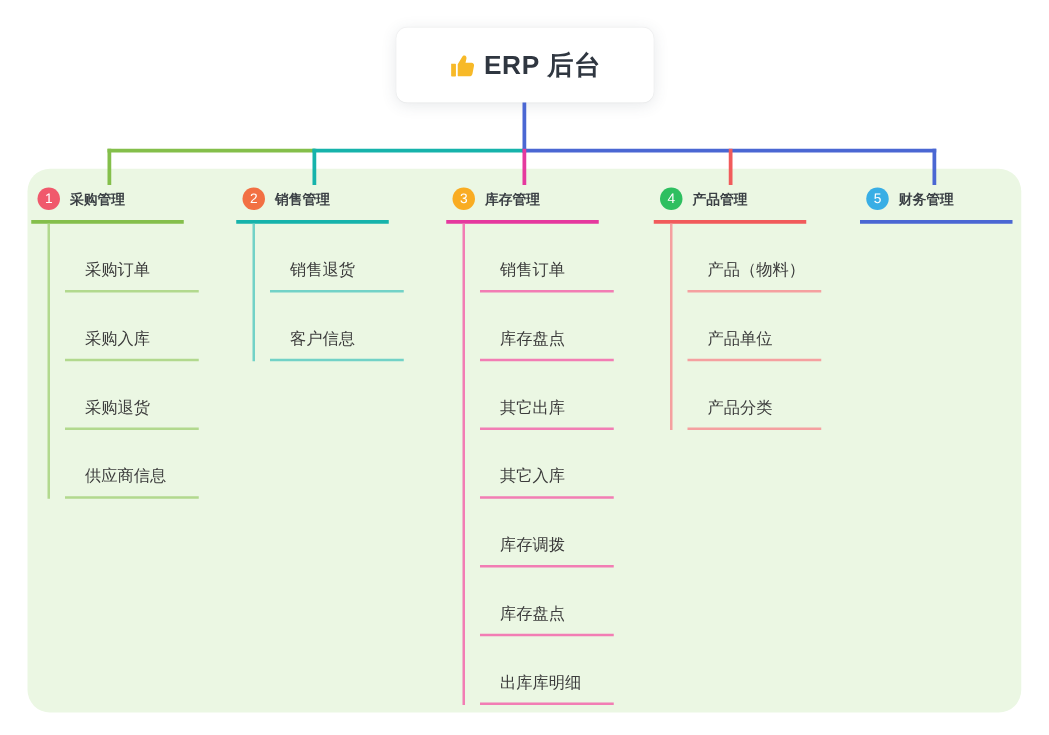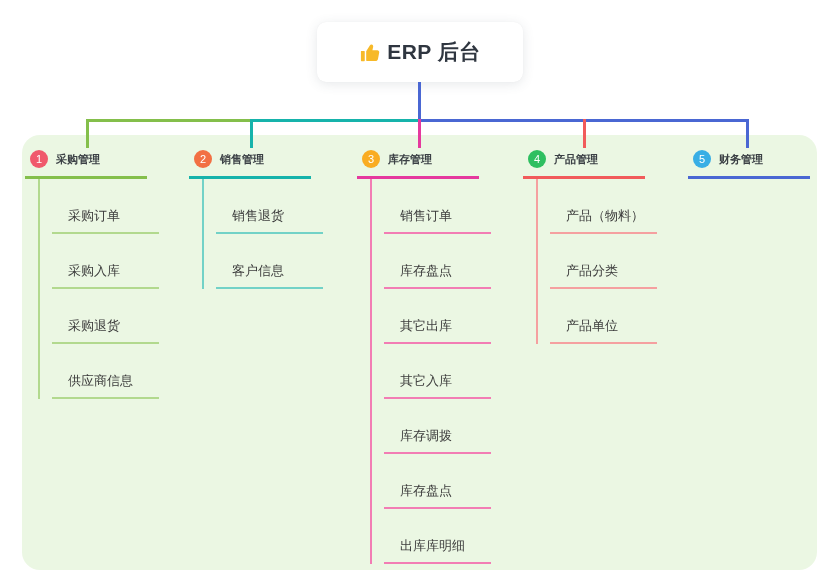--- a/index.html
+++ b/index.html
@@ -144,24 +144,24 @@
   <div class="branch" style="left: 523px; --main: #f15b5b; --light: #f5a0a0; --badge: #2ebf60;">
     <div class="b-header">
       <span class="badge">4</span>
       <span class="b-title">产品管理</span>
     </div>
     <div class="children">
       <div class="child">
           <span class="child-label">产品（物料）</span>
         </div>
       <div class="child">
-          <span class="child-label">产品分类</span>
+          <span class="child-label">产品单位</span>
         </div>
       <div class="child">
-          <span class="child-label">产品单位</span>
+          <span class="child-label">产品分类</span>
         </div>
     </div>
   </div>
 
   <div class="branch" style="left: 688px; --main: #4a67d3; --light: #9fb7e8; --badge: #38aee5;">
     <div class="b-header">
       <span class="badge">5</span>
       <span class="b-title">财务管理</span>
     </div>
   </div>

